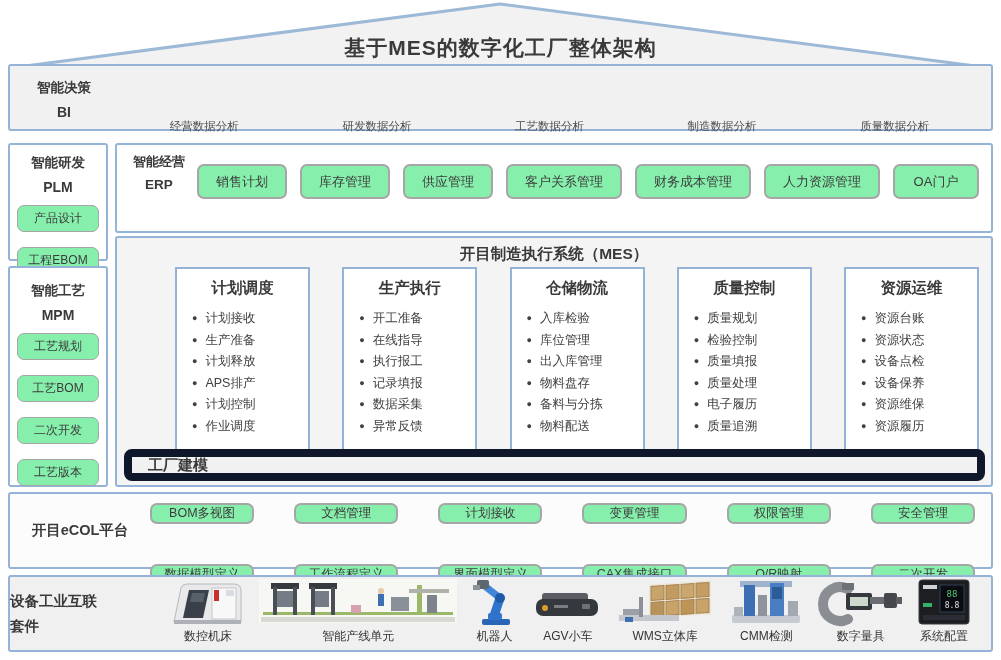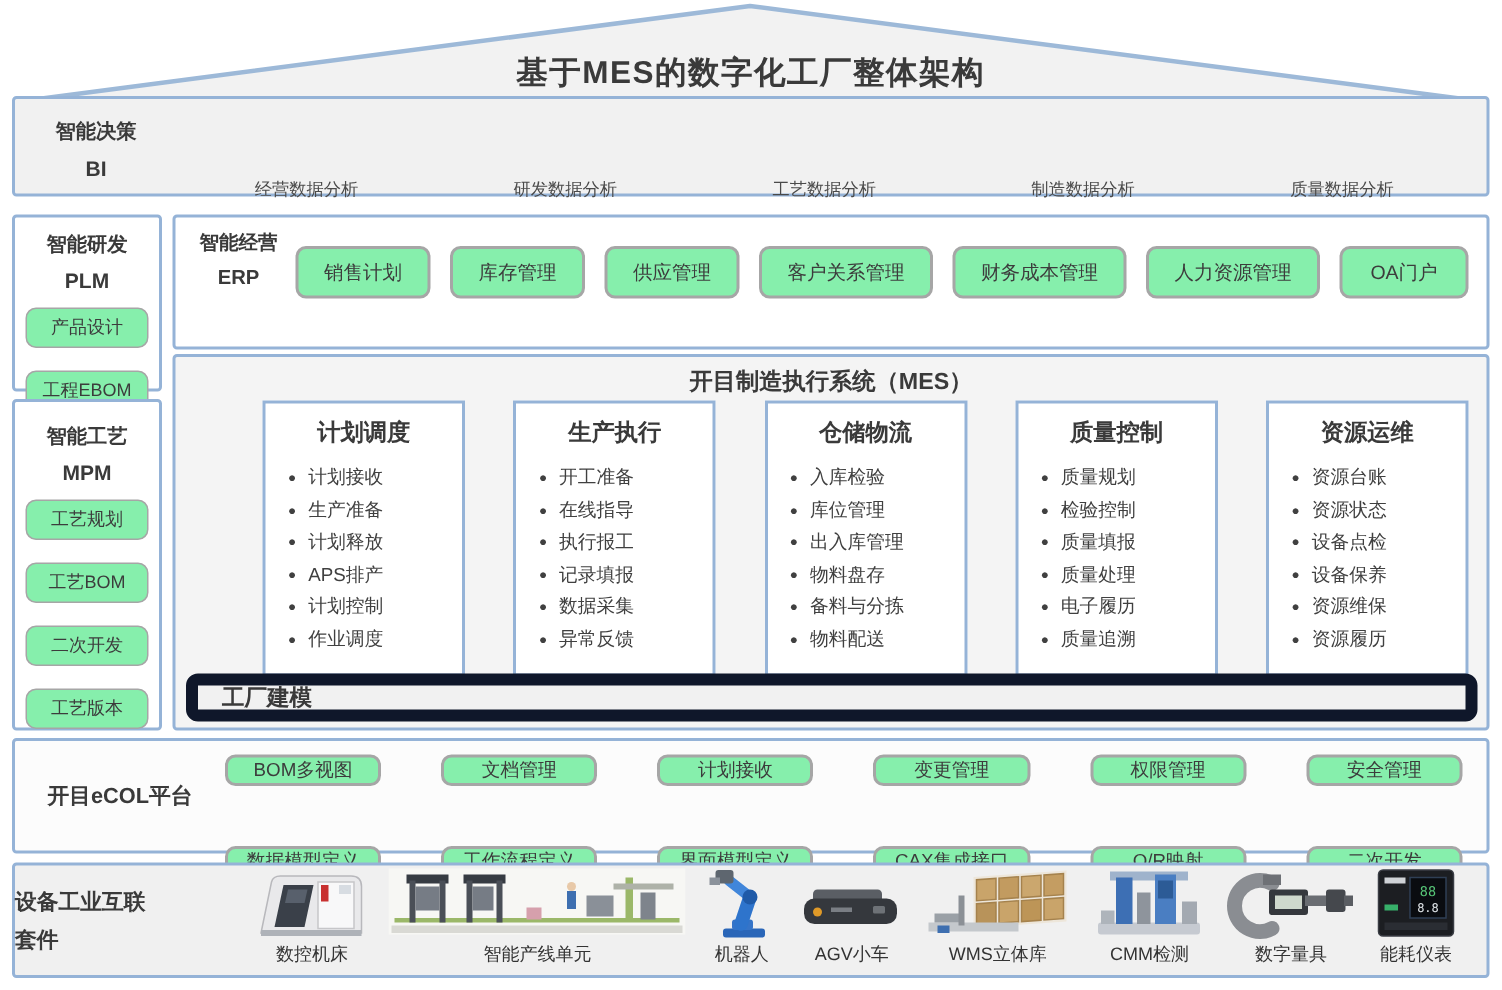--- a/index.html
+++ b/index.html
@@ -391,19 +391,19 @@
       <figure class="device">
         <svg width="58" height="50" viewBox="0 0 58 50">
           <rect x="4" y="3" width="50" height="44" rx="3" fill="#1C1E22" stroke="#3A3D44"></rect>
           <rect x="25" y="8" width="24" height="27" fill="#0A0C10" stroke="#2F3F55"></rect>
           <text x="37" y="20" fill="#58C878" font-size="9" text-anchor="middle" font-family="'DejaVu Sans Mono', monospace">88</text>
           <text x="37" y="31" fill="#DDE2E6" font-size="8" text-anchor="middle" font-family="'DejaVu Sans Mono', monospace">8.8</text>
           <rect x="8" y="8" width="14" height="4" fill="#CFD2D6"></rect>
           <rect x="8" y="26" width="9" height="4" fill="#37B06A"></rect>
           <rect x="8" y="38" width="42" height="5" fill="#2A2D33"></rect>
         </svg>
-        <figcaption class="cap">能耗仪表</figcaption>
+        <figcaption class="cap">系统配置</figcaption>
       </figure>
 
     </div>
   </section>
 
 </div>
 
 </body></html>

